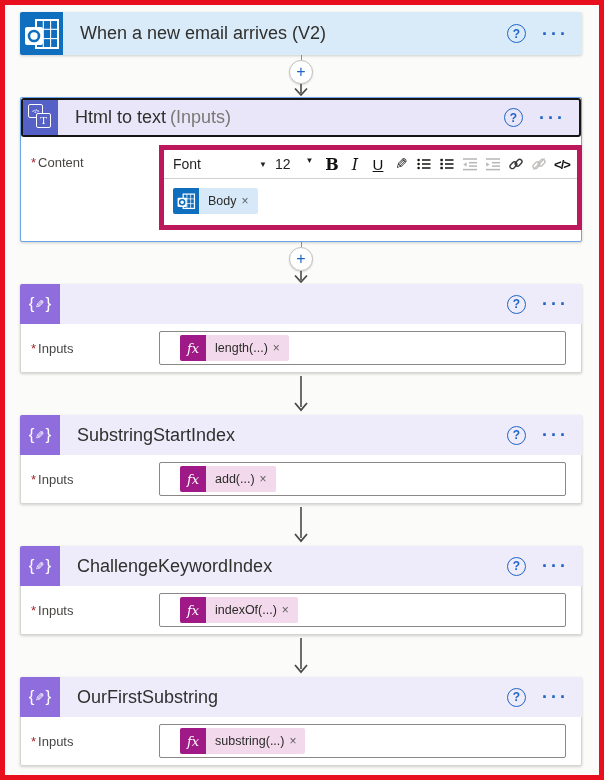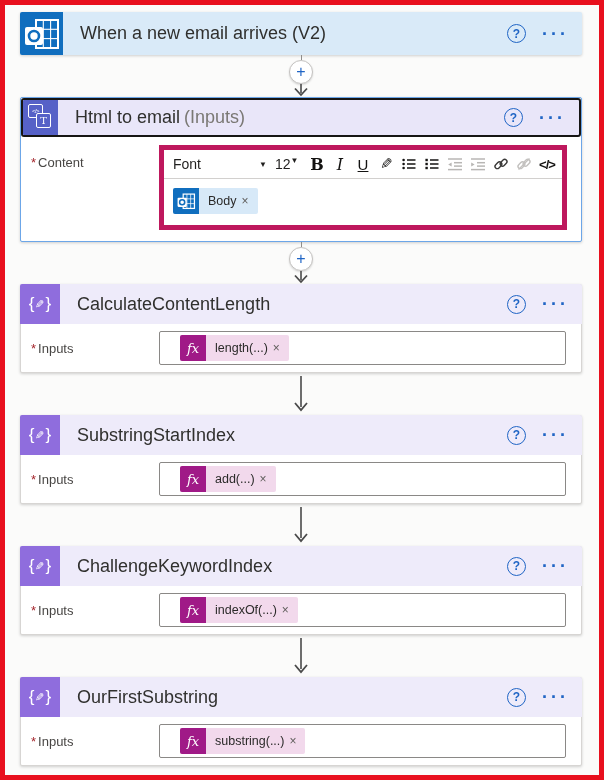--- a/index.html
+++ b/index.html
@@ -31,21 +31,21 @@
   .html-icon{width:35px;height:35px;background:#5661c7;}
   .mini-sq{position:absolute;border:1.5px solid #fff;border-radius:2px;box-sizing:border-box;display:flex;align-items:center;justify-content:center;color:#fff;}
   .mini-code{left:5px;top:4px;width:15px;height:14px;font-size:6px;letter-spacing:-0.5px;}
   .mini-t{left:13px;top:13px;width:15px;height:15px;background:#5661c7;font-family:"DejaVu Serif",serif;font-size:10px;}
   .selected-body{display:flex;padding:8px 15px 11px 0;}
   .field-label{flex:none;width:138px;box-sizing:border-box;padding:10px 0 0 10px;font-size:13px;color:#484644;}
   .asterisk{color:#a4262c;margin-right:2px;}
   .editor{flex:1;border:5px solid #be185d;background:#fff;}
   .toolbar{height:28px;border-bottom:1px solid #d2d0ce;display:flex;align-items:center;padding:0 3px;}
   .font-select{width:94px;display:flex;justify-content:space-between;align-items:center;padding:0 6px;font-size:14px;color:#201f1e;}
-  .size-select{display:flex;align-items:flex-start;gap:0;padding:0 7px 0 2px;font-size:14px;color:#201f1e;}
+  .size-select{display:flex;align-items:flex-start;gap:15px;padding:0 7px 0 2px;font-size:14px;color:#201f1e;}
   .caret{font-size:8px;color:#201f1e;}
   .tb-btn{width:23px;height:24px;display:flex;align-items:center;justify-content:center;font-size:15px;color:#141312;}
   .tb-bold{font-family:"DejaVu Serif",serif;font-weight:bold;font-size:16px;}
   .tb-italic{font-family:"DejaVu Serif",serif;font-style:italic;font-size:16px;}
   .tb-underline{text-decoration:underline;font-size:15px;}
   .tb-pen{transform:scaleX(-1);font-size:15px;}
   .tb-code{font-size:13px;font-weight:bold;letter-spacing:-1px;}
   .editor-content{padding:9px 9px;}
   .token-pill{display:inline-flex;align-items:center;height:26px;border-radius:2px;}
   .body-pill{background:#d7e9f8;}
@@ -101,21 +101,21 @@
       <polyline points="3,4.5 9,11 15,4.5" fill="none" stroke="#4a4a4a" stroke-width="1.8"></polyline>
     </svg>
   </div>
 
   <div class="card selected-card">
     <div class="selected-header">
       <div class="icon-sq html-icon">
         <span class="mini-sq mini-code">&lt;/&gt;</span>
         <span class="mini-sq mini-t">T</span>
       </div>
-      <span class="card-title">Html to email</span>
+      <span class="card-title">Html to text</span>
       <span class="card-title title-suffix">(Inputs)</span>
       <div class="header-right">
         <span class="help-circle">?</span>
         <span class="menu-dots">···</span>
       </div>
     </div>
     <div class="selected-body">
       <div class="field-label">
         <span class="asterisk">*</span><span>Content</span>
       </div>
@@ -218,21 +218,20 @@
     </svg>
   </div>
 
   <div class="card compose-card">
     <div class="compose-header">
       <div class="icon-sq compose-icon">
         <span>{</span>
           <span class="pen">✎</span>
           <span>}</span>
       </div>
-      <span class="card-title">CalculateContentLength</span>
       <div class="header-right">
         <span class="help-circle">?</span>
         <span class="menu-dots">···</span>
       </div>
     </div>
     <div class="compose-body">
       <div class="field-label" style="padding-top:0;">
         <span class="asterisk">*</span><span>Inputs</span>
       </div>
       <div class="input-box">

